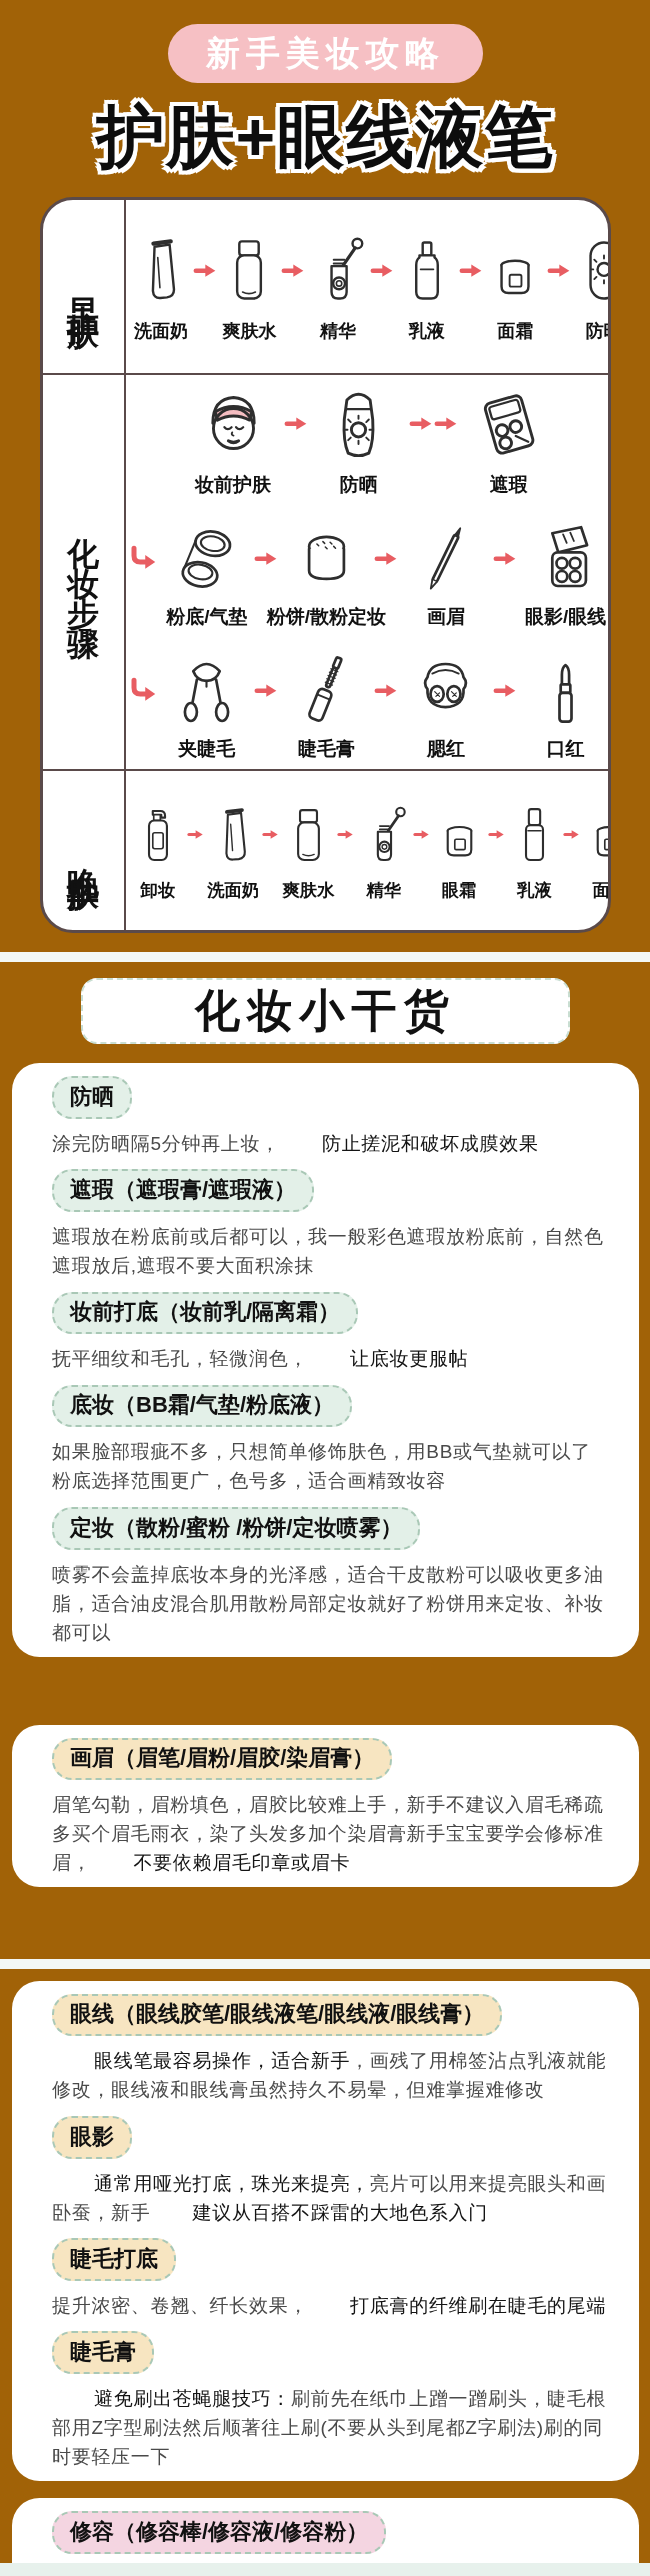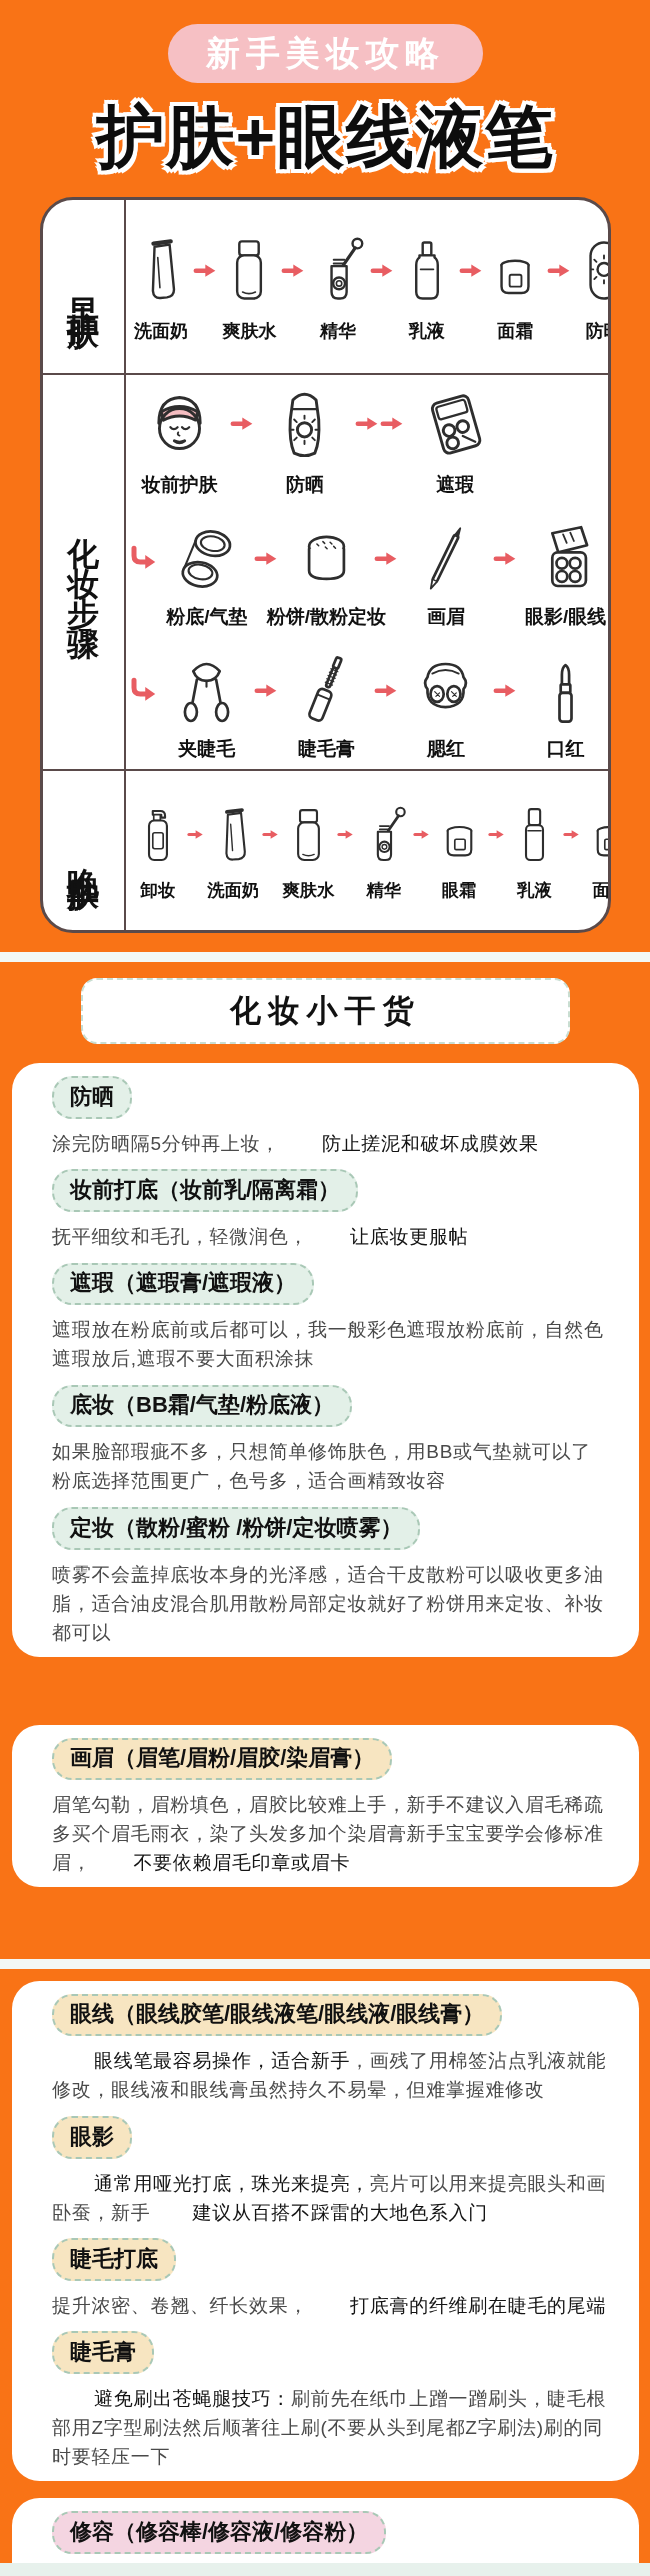--- a/index.html
+++ b/index.html
@@ -1,38 +1,38 @@
 <!DOCTYPE html>
 <html style="font-size:11.6px"><head>
 <meta charset="utf-8">
 <style>
   html,body{margin:0;padding:0;}
   body{font-family:"Liberation Sans","DejaVu Sans",sans-serif;}
-  #page{position:relative;width:651px;height:2576px;background:#f97316;overflow:hidden;}
+  #page{position:relative;width:651px;height:2576px;background:#a16207;overflow:hidden;}
 
   
   .header-badge{width:315px;height:59px;margin:24px auto 0;background:#f6c0c4;border-radius:32px;
     display:flex;align-items:center;justify-content:center;color:#fff;font-size:34px;font-weight:800;letter-spacing:5.8px;}
   .page-title{margin-top:8.7px;text-align:center;font-size:68px;font-weight:900;color:#0d0d0d;letter-spacing:1.4px;
     text-shadow:-3.6px -3.6px 0 #fff,3.6px -3.6px 0 #fff,-3.6px 3.6px 0 #fff,3.6px 3.6px 0 #fff,-4.3px 0 0 #fff,4.3px 0 0 #fff,0 -4.3px 0 #fff,0 4.3px 0 #fff;}
 
   
   .routine-card{width:571px;margin:14.5px auto 0;background:#fff;border:3.6px solid #5a4a4a;border-radius:33px;overflow:hidden;box-sizing:border-box;}
   .routine-row{display:flex;}
   .routine-row + .routine-row{border-top:2.2px solid #5a4a4a;}
   .row-label{width:81px;flex:0 0 81px;border-right:2.2px solid #5a4a4a;display:flex;align-items:center;justify-content:center;
     writing-mode:vertical-rl;text-orientation:upright;font-weight:900;font-size:32px;color:#111;}
   .row-morning .row-label{letter-spacing:7.2px;}
   .row-makeup  .row-label{letter-spacing:30px;}
   .row-evening .row-label{letter-spacing:4.3px;}
   .row-content{flex:1;display:flex;flex-direction:column;justify-content:center;padding:7.2px 2.9px;}
   .row-morning .row-content{min-height:158px;}
   .row-makeup  .row-content{min-height:314px;gap:18px;}
   .row-evening .row-content{min-height:145px;}
-  .routine-line{display:flex;align-items:center;}
+  .routine-line{display:flex;align-items:center;justify-content:center;}
   .routine-line + .routine-line{margin-top:4.3px;}
   .routine-item{display:flex;flex-direction:column;align-items:center;}
   .routine-item .icon{display:flex;align-items:flex-end;justify-content:center;}
   .routine-item-label{font-weight:800;color:#111;margin-top:5.8px;white-space:nowrap;}
   .line-morning .routine-item{width:64px;} .line-morning .icon{width:56px;height:84px;} .line-morning .routine-item-label{font-size:18px;}
   .line-m1 .routine-item{width:101px;} .line-m1 .icon{width:81px;height:84px;} .line-m1 .routine-item-label{font-size:19px;}
   .line-m2 .routine-item,.line-m3 .routine-item{width:95px;} .line-m2 .icon,.line-m3 .icon{width:75px;height:78px;}
   .line-m2 .routine-item-label,.line-m3 .routine-item-label{font-size:19px;}
   .line-evening .routine-item{width:58px;} .line-evening .icon{width:49px;height:72px;} .line-evening .routine-item-label{font-size:17.3px;}
   .flow-arrow{display:flex;align-items:center;transform:translateY(-16px);}
@@ -43,21 +43,21 @@
   .icon svg{width:100%;height:100%;}
 
   
   .seam{width:651px;height:10px;background:#f3f8f5;}
   .seam-1{margin-top:19px;}
   .seam-2{margin-top:72px;}
   .bottom-strip{position:absolute;left:0;bottom:0;width:100%;height:13px;background:#e7f1ec;}
 
   
   .tips-title-box{width:489px;height:66px;margin:16px auto 0;background:#fff;border:2.2px dashed #c9ded2;border-radius:16px;
-    display:flex;align-items:center;justify-content:center;font-size:31px;font-weight:900;color:#111;letter-spacing:7.2px;box-sizing:border-box;}
+    display:flex;align-items:center;justify-content:center;font-size:45px;font-weight:900;color:#111;letter-spacing:7.2px;box-sizing:border-box;}
   .tip-card{width:627px;margin:19px auto 0;background:#fff;border-radius:27.5px;padding:13px 32px 10px 40px;box-sizing:border-box;}
   .tip-card-b{margin-top:68px;}
   .tip-card-c{margin-top:11.6px;}
   .tip-card-d{margin-top:17.3px;}
   .tip{margin-bottom:11.6px;}
   .tip:last-child{margin-bottom:0;}
   .tip-badge{display:inline-block;border:2.2px dashed #a9c8b6;border-radius:20px;padding:3.6px 16px 5px;margin-bottom:10px;
     font-size:22px;font-weight:800;color:#111;}
   .tone-green{background:#e3f0e8;}
   .tone-tan{background:#f7e5c1;}
@@ -564,26 +564,26 @@
   <div class="tips-title-box">
     <span>化妆小干货</span>
   </div>
 
   <div class="tip-card tip-card-a" id="tip-card-0">
       <div class="tip">
         <div><span class="tip-badge tone-green">防晒</span></div>
         <p class="tip-body"><span>涂完防晒隔5分钟再上妆，</span><span class="b">防止搓泥和破坏成膜效果</span></p>
       </div>
       <div class="tip">
+        <div><span class="tip-badge tone-green">遮瑕（遮瑕膏/遮瑕液）</span></div>
+        <p class="tip-body"><span>遮瑕放在粉底前或后都可以，我一般彩色遮瑕放粉底前，自然色遮瑕放后,遮瑕不要大面积涂抹</span></p>
+      </div>
+      <div class="tip">
         <div><span class="tip-badge tone-green">妆前打底（妆前乳/隔离霜）</span></div>
         <p class="tip-body"><span>抚平细纹和毛孔，轻微润色，</span><span class="b">让底妆更服帖</span></p>
-      </div>
-      <div class="tip">
-        <div><span class="tip-badge tone-green">遮瑕（遮瑕膏/遮瑕液）</span></div>
-        <p class="tip-body"><span>遮瑕放在粉底前或后都可以，我一般彩色遮瑕放粉底前，自然色遮瑕放后,遮瑕不要大面积涂抹</span></p>
       </div>
       <div class="tip">
         <div><span class="tip-badge tone-green">底妆（BB霜/气垫/粉底液）</span></div>
         <p class="tip-body"><span>如果脸部瑕疵不多，只想简单修饰肤色，用BB或气垫就可以了粉底选择范围更广，色号多，适合画精致妆容</span></p>
       </div>
       <div class="tip">
         <div><span class="tip-badge tone-green">定妆（散粉/蜜粉 /粉饼/定妆喷雾）</span></div>
         <p class="tip-body"><span>喷雾不会盖掉底妆本身的光泽感，适合干皮散粉可以吸收更多油脂，适合油皮混合肌用散粉局部定妆就好了粉饼用来定妆、补妆都可以</span></p>
       </div>
     </div>

